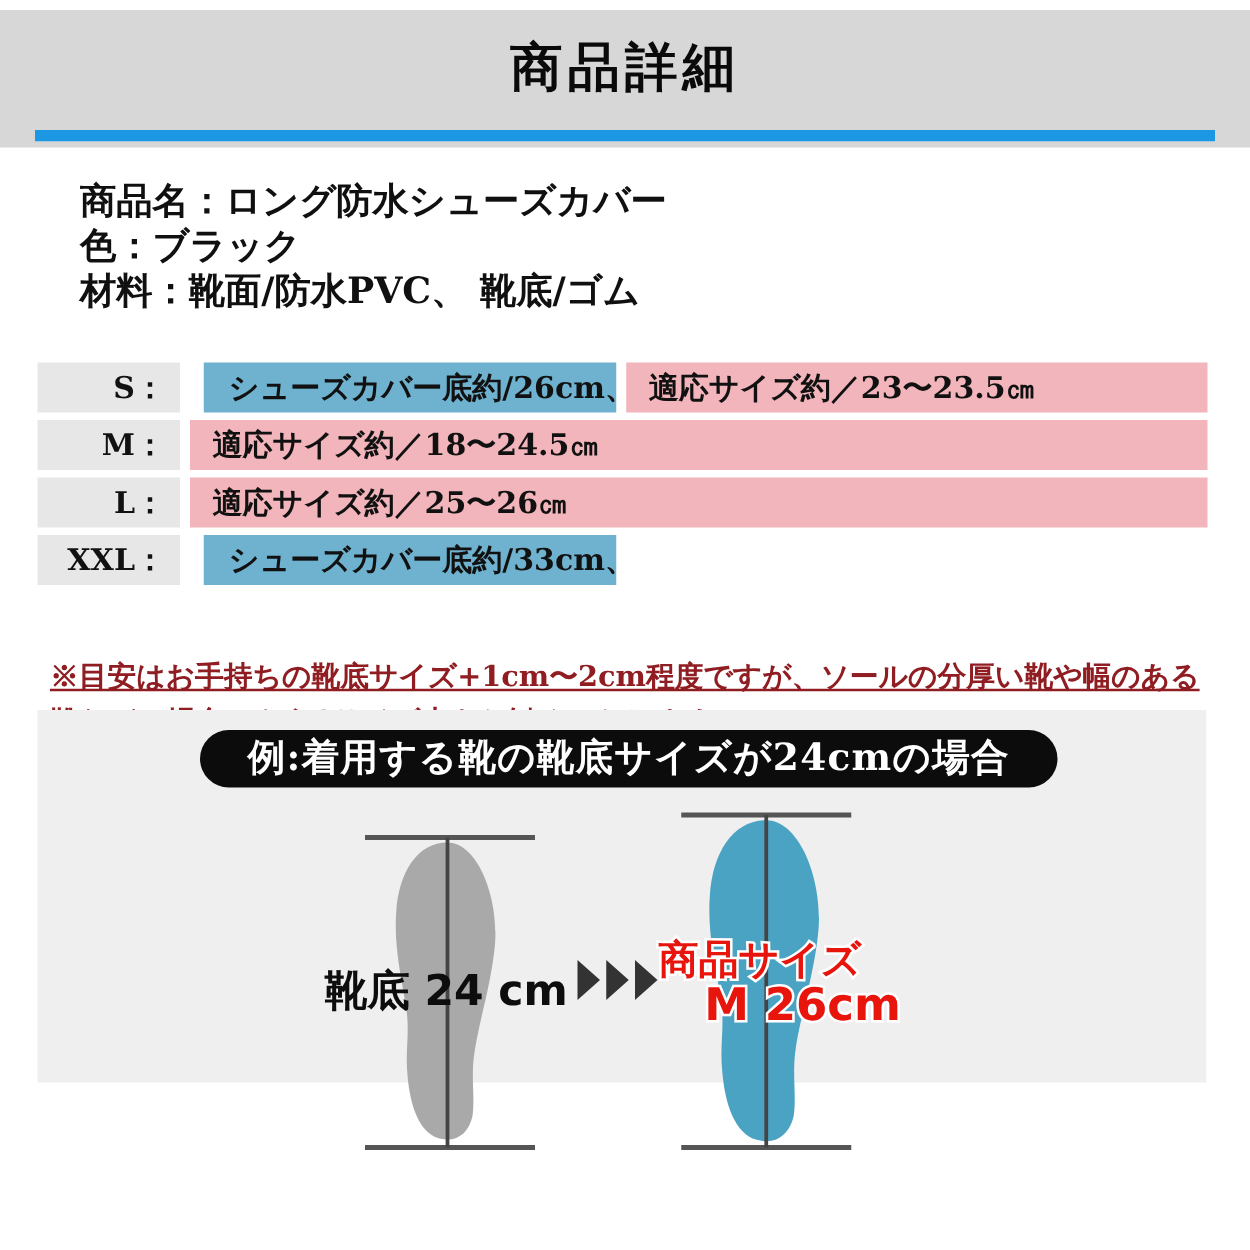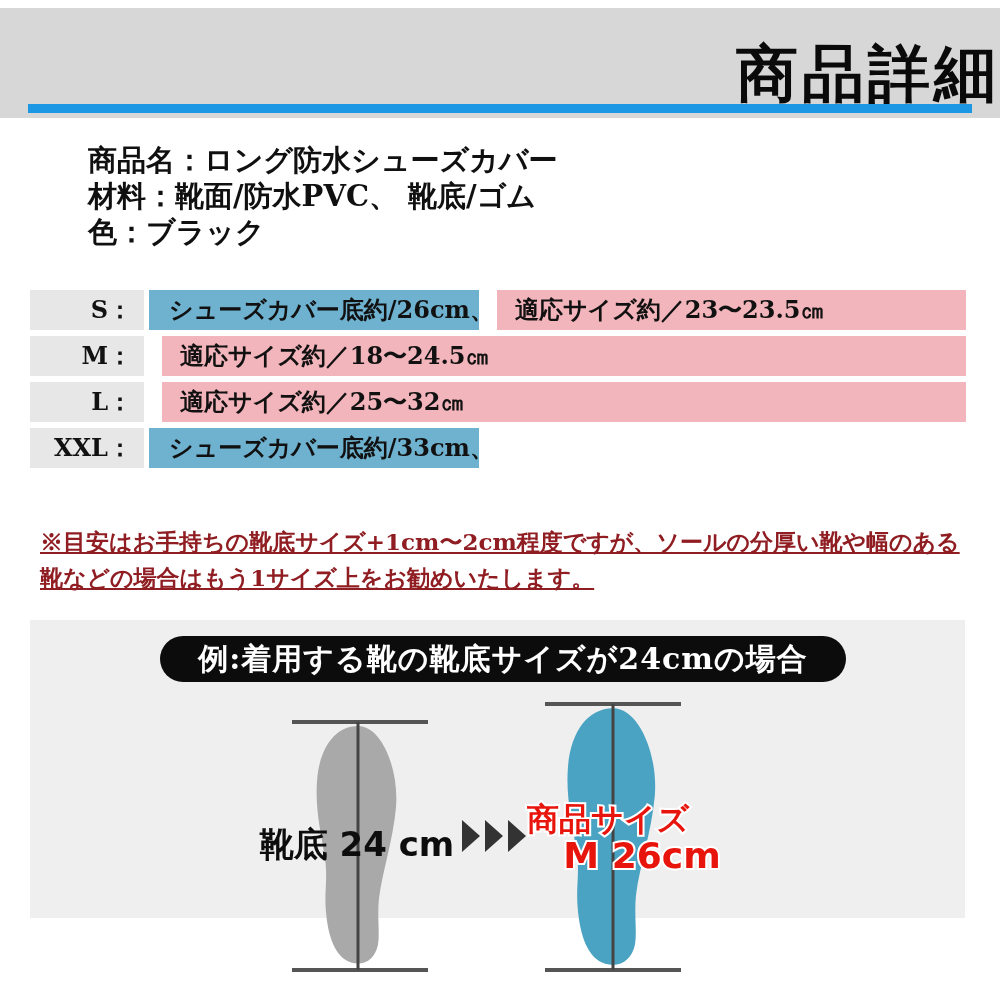--- a/index.html
+++ b/index.html
@@ -9,46 +9,46 @@
     --red:#e8150d; --line:#444444; --banner-bg:#0c0c0c;
   }
   *{margin:0;padding:0;box-sizing:border-box;}
   html,body{width:1000px;background:#ffffff;}
   body{font-family:"DejaVu Serif","Liberation Serif",serif;color:#111;}
   .page{position:relative;width:1000px;height:1000px;overflow:hidden;background:#fff;}
 
   
   .header{position:absolute;top:8px;left:0;width:1000px;height:110px;
     background:var(--header-bg);}
-  .header-title{text-align:right;font-size:62px;font-weight:700;
-    letter-spacing:4px;line-height:92px;color:#0a0a0a;margin-top:20px;}
+  .header-title{text-align:center;font-size:42px;font-weight:700;
+    letter-spacing:4px;line-height:92px;color:#0a0a0a;}
   .accent-bar{position:absolute;bottom:5px;left:28px;right:28px;height:9px;
     background:var(--accent);}
 
   
   .info{position:absolute;top:142px;left:64px;font-size:29px;font-weight:700;
     line-height:36px;color:#101010;}
-  .info div{white-space:pre;margin-left:24px;}
+  .info div{white-space:pre;}
 
   
   .size-table{position:absolute;top:290px;left:30px;width:936px;}
   .srow{display:flex;height:40px;margin-bottom:6px;font-weight:700;font-size:24px;}
   .cell-label{width:114px;background:var(--label-bg);text-align:right;
     padding-right:12px;line-height:40px;}
-  .cell-cover{width:330px;background:var(--cover-bg);margin-left:5px;
+  .cell-cover{width:330px;background:var(--cover-bg);margin-left:19px;
     padding-left:20px;line-height:40px;white-space:nowrap;}
-  .cell-fit{flex:1;background:var(--fit-bg);margin-left:18px;
+  .cell-fit{flex:1;background:var(--fit-bg);margin-left:8px;
     padding-left:18px;line-height:40px;white-space:nowrap;}
 
   
   .note{position:absolute;top:524px;left:40px;width:930px;font-size:23px;
     font-weight:700;line-height:1.55;color:var(--note-red);text-decoration:underline;}
 
   
-  .example{position:absolute;top:620px;left:30px;width:935px;height:298px;
+  .example{position:absolute;top:568px;left:30px;width:935px;height:298px;
     background:var(--example-bg);}
   .banner{position:absolute;top:16px;left:130px;width:686px;height:46px;
     background:var(--banner-bg);border-radius:23px;color:#fff;text-align:center;
     font-size:30px;font-weight:700;line-height:46px;letter-spacing:1px;}
   .illustration{position:absolute;top:0;left:0;}
 
   .sole-gray{fill:var(--sole-gray);}
   .sole-blue{fill:var(--sole-blue);}
   .mline{stroke:var(--line);stroke-width:3;}
   .cap{stroke:#555;stroke-width:4;}
@@ -64,37 +64,37 @@
 
 <div class="page">
 
   <div class="header">
     <div class="header-title">商品詳細</div>
     <div class="accent-bar"></div>
   </div>
 
   <div class="info">
     <div>商品名：ロング防水シューズカバー</div>
+    <div>色：ブラック</div>
     <div>材料：靴面/防水PVC、 靴底/ゴム</div>
-    <div>色：ブラック</div>
   </div>
 
   <div class="size-table">
     <div class="srow">
       <div class="cell-label">S：</div>
       <div class="cell-cover">シューズカバー底約/26cm、</div>
       <div class="cell-fit">適応サイズ約／23〜23.5㎝</div>
     </div>
     <div class="srow">
       <div class="cell-label">M：</div>
       <div class="cell-fit">適応サイズ約／18〜24.5㎝</div>
     </div>
     <div class="srow">
       <div class="cell-label">L：</div>
-      <div class="cell-fit">適応サイズ約／25〜32㎝</div>
+      <div class="cell-fit">適応サイズ約／25〜26㎝</div>
     </div>
     <div class="srow">
       <div class="cell-label">XXL：</div>
       <div class="cell-cover">シューズカバー底約/33cm、</div>
     </div>
   </div>
 
   <div class="note">※目安はお手持ちの靴底サイズ+1cm〜2cm程度ですが、ソールの分厚い靴や幅のある靴などの場合はもう1サイズ上をお勧めいたします。</div>
 
   <div class="example">

